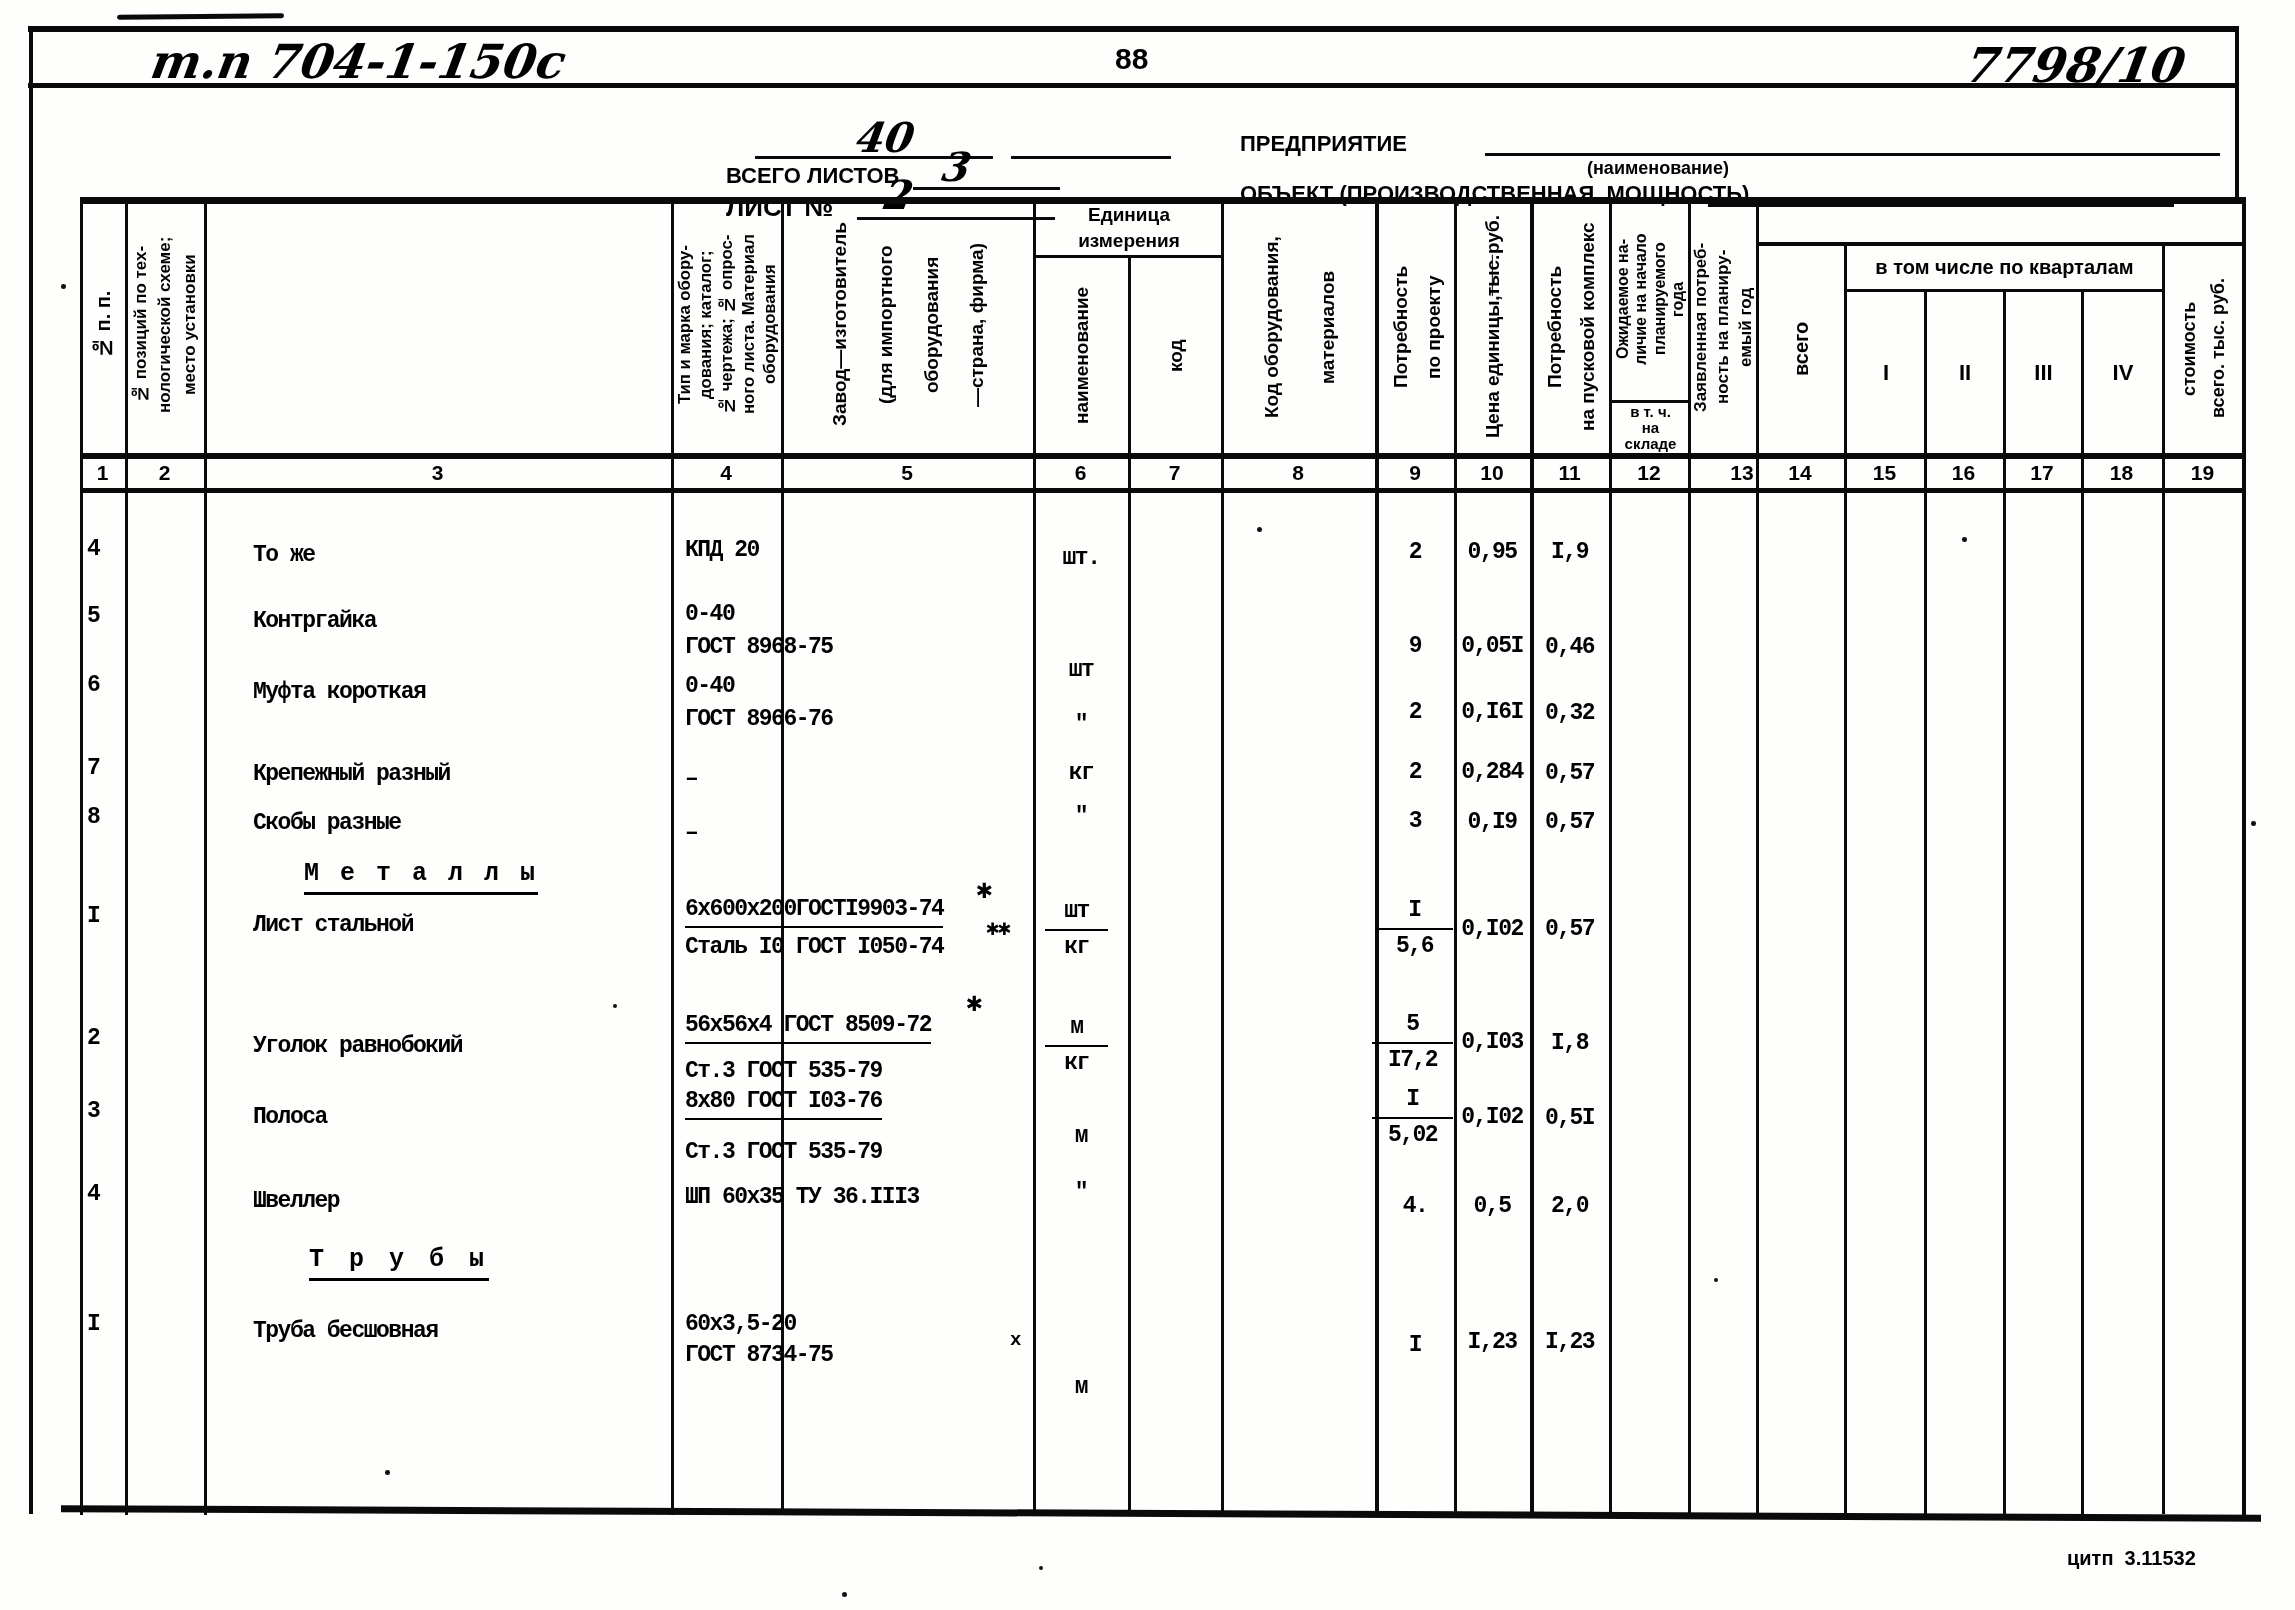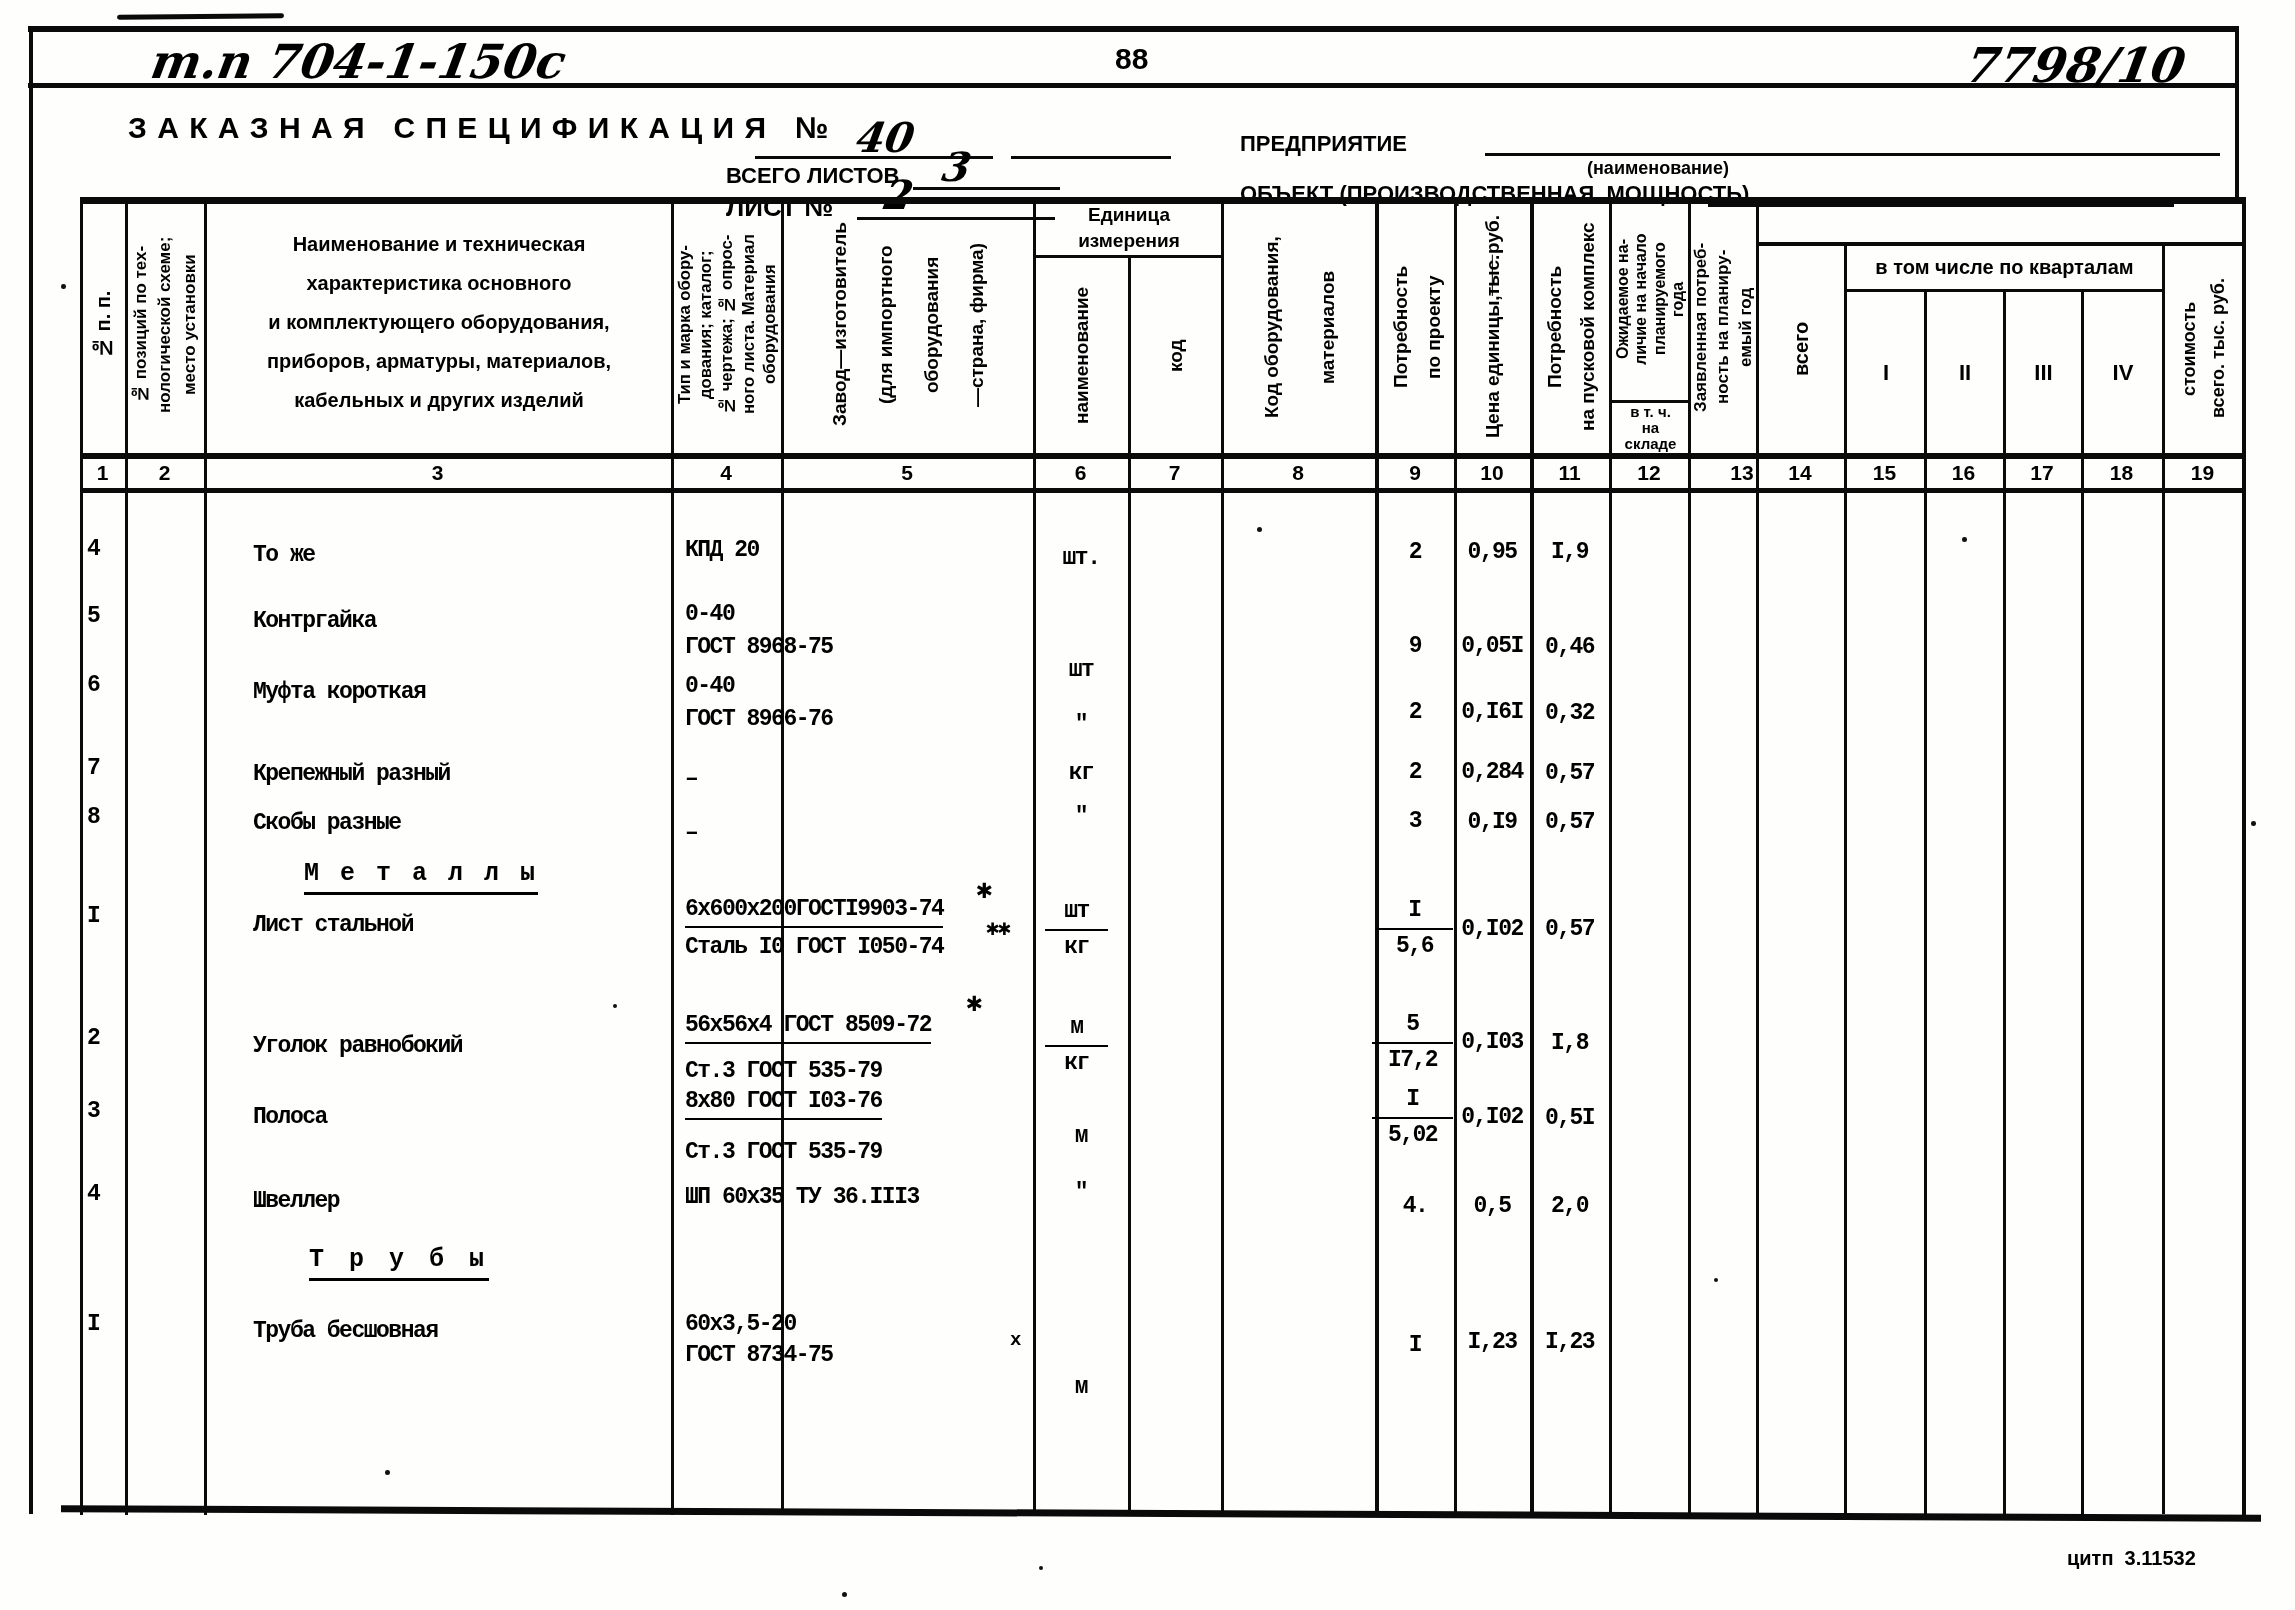--- a/index.html
+++ b/index.html
@@ -27,21 +27,20 @@
   <div class="ln" style="left:28px;top:26px;width:2210px;height:6px;"></div>
   <div class="ln" style="left:28px;top:83px;width:2210px;height:5px;"></div>
   <div class="ln" style="left:29px;top:26px;width:3.5px;height:1488px;"></div>
   <div class="ln" style="left:2235px;top:26px;width:3.5px;height:172px;"></div>
   <div class="ln" style="left:117px;top:14px;width:167px;height:4.6px;border-radius:2.5px;transform:rotate(-0.5deg);"></div>
 
   <div class="t hw" style="left:152px;top:34px;font-size:47px;">т.п 704-1-150с</div>
   <div class="t lbl" style="left:1115px;top:42px;font-size:30px;">88</div>
   <div class="t hw" style="left:1967px;top:37px;font-size:48px;">7798/10</div>
 
-  <div class="t lbl" style="left:128px;top:111px;font-size:30px;letter-spacing:1px;">З А К А З Н А Я   С П Е Ц И Ф И К А Ц И Я   №</div>
   <div class="t hw" style="left:857px;top:114px;font-size:41px;">40</div>
   <div class="ln" style="left:755px;top:156px;width:238px;height:3px;"></div>
   <div class="ln" style="left:1011px;top:156px;width:160px;height:3px;"></div>
 
   <div class="t lbl" style="left:726px;top:163px;font-size:22px;">ВСЕГО ЛИСТОВ</div>
   <div class="t hw" style="left:943px;top:143px;font-size:40px;">3</div>
   <div class="ln" style="left:913px;top:187px;width:147px;height:3px;"></div>
 
   <div class="t lbl" style="left:726px;top:192px;font-size:26px;">ЛИСТ №</div>
   <div class="t hw" style="left:885px;top:171px;font-size:40px;">2</div>
@@ -81,25 +80,20 @@
   <div class="ln" style="left:1924px;top:289px;width:3px;height:1225px;"></div>
   <div class="ln" style="left:2003px;top:289px;width:3px;height:1225px;"></div>
   <div class="ln" style="left:2081px;top:289px;width:3px;height:1225px;"></div>
   <div class="ln" style="left:2162px;top:242px;width:3px;height:1272px;"></div>
   <div class="ln" style="left:2242px;top:197px;width:3.5px;height:1318px;"></div>
 
   <div class="vcell" style="left:81px;top:203px;width:44px;height:243px;font-size:20px;">№ п. п.</div>
   <div class="vcell" style="left:127px;top:203px;width:77px;height:243px;font-size:17px;line-height:1.45;">№ позиций по тех-
 нологической схеме;
 место установки</div>
-  <div class="hcell" style="left:207px;top:203px;width:464px;height:238px;font-size:20px;line-height:1.95;">Наименование и техническая
-характеристика основного
-и комплектующего оборудования,
-приборов, арматуры, материалов,
-кабельных и других изделий</div>
   <div class="vcell" style="left:674px;top:203px;width:106px;height:243px;font-size:16.7px;line-height:1.28;">Тип и марка обору-
 дования; каталог;
 № чертежа; № опрос-
 ного листа. Материал
 оборудования</div>
   <div class="vcell" style="left:784px;top:203px;width:249px;height:243px;font-size:19px;line-height:2.4;">Завод—изготовитель
 (для импортного
 оборудования
 —страна, фирма)</div>
   <div class="hcell" style="left:1036px;top:202px;width:186px;height:52px;font-size:19px;line-height:1.35;">Единица

